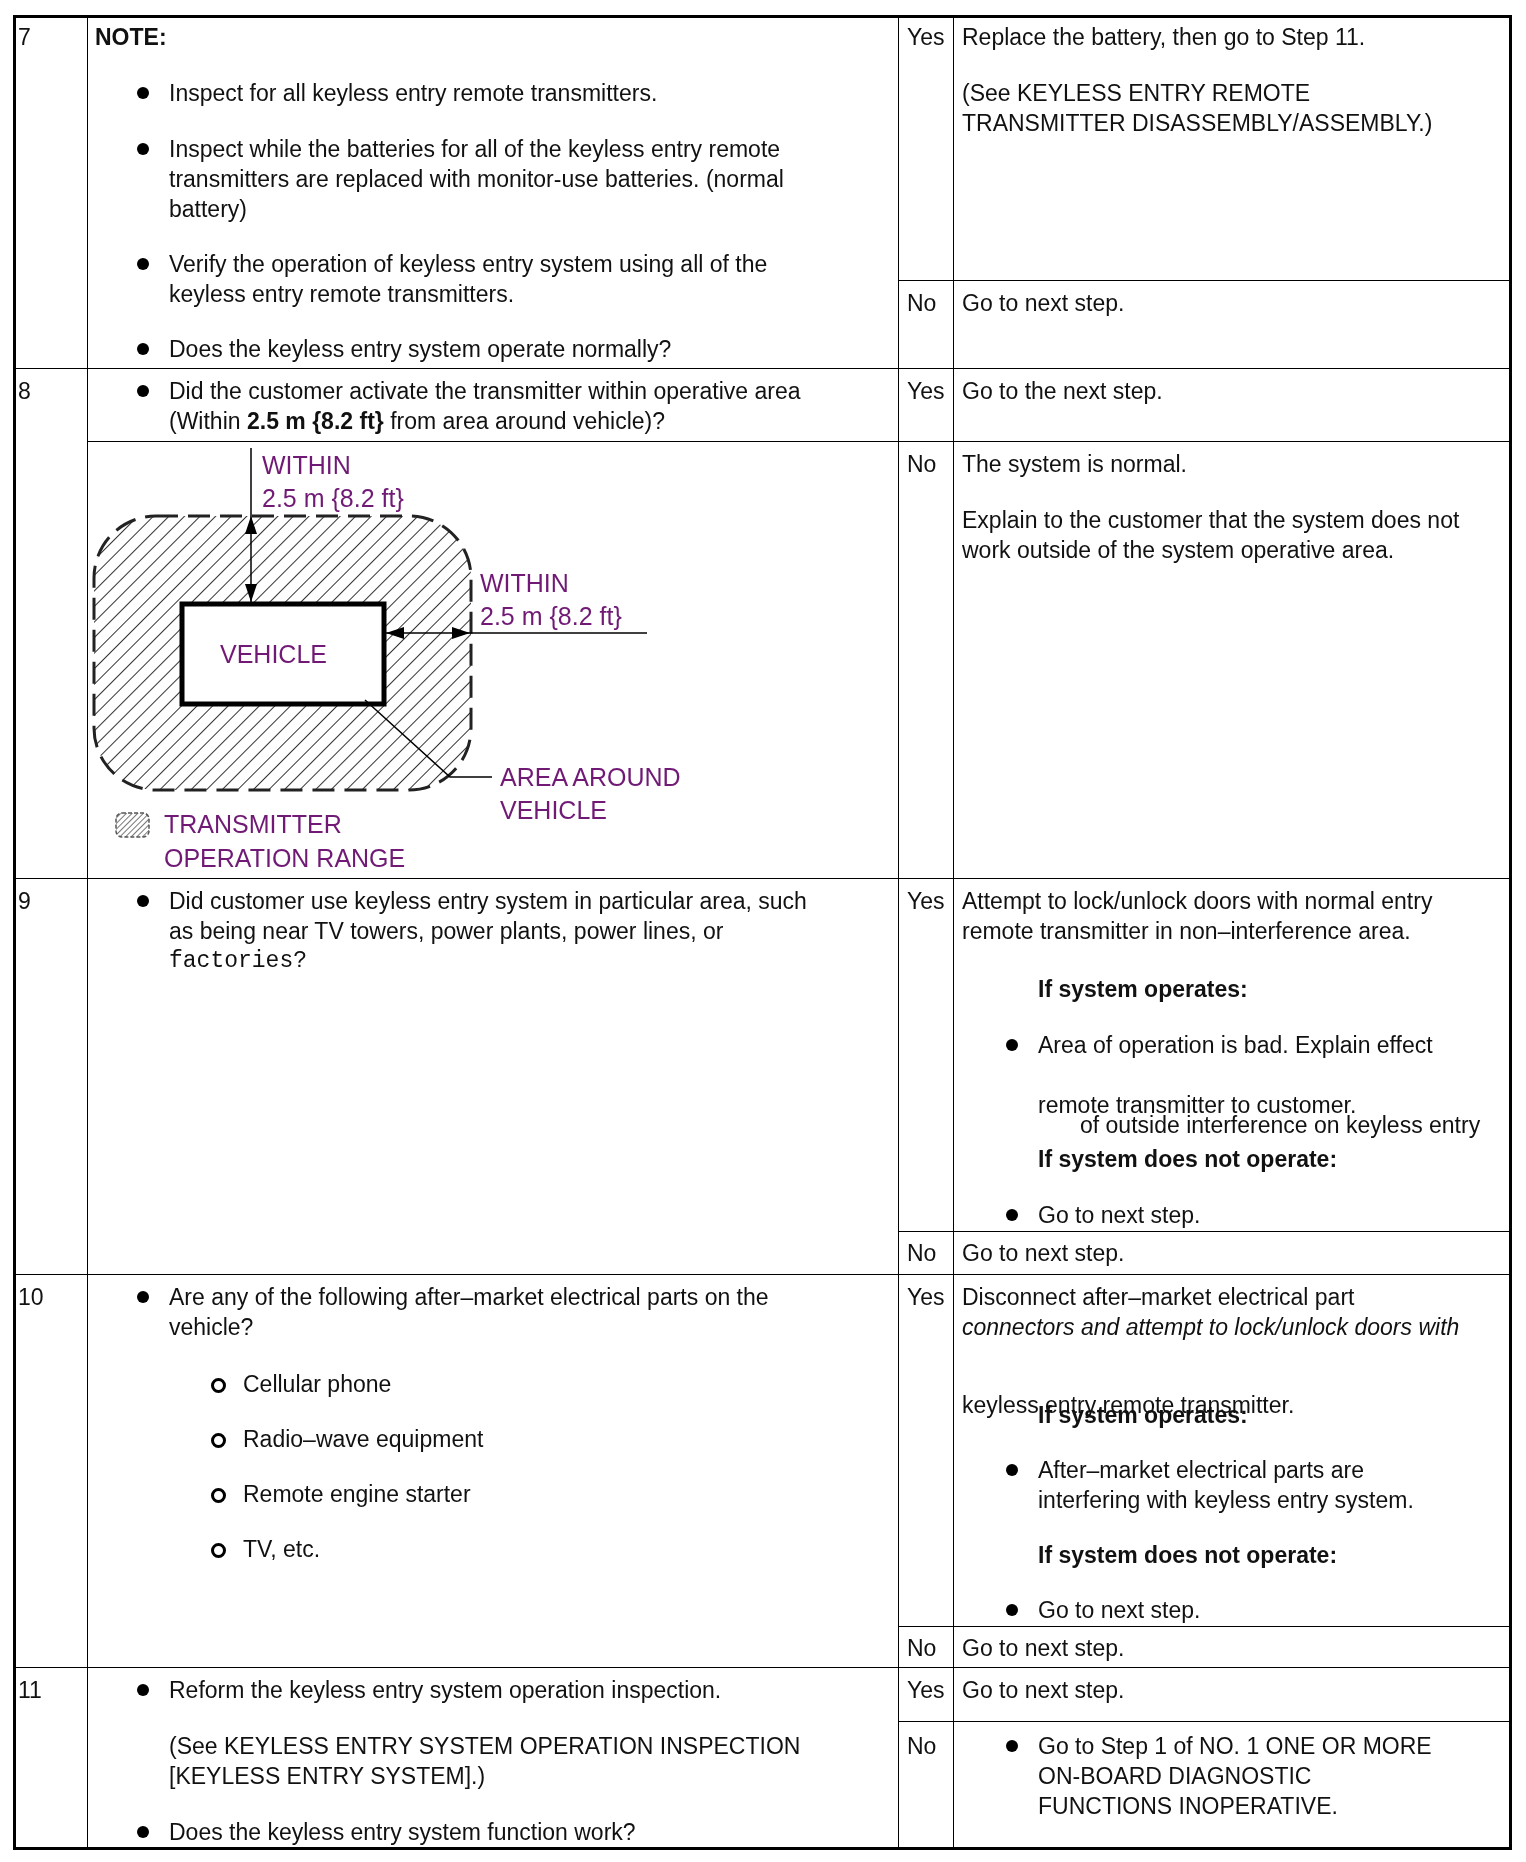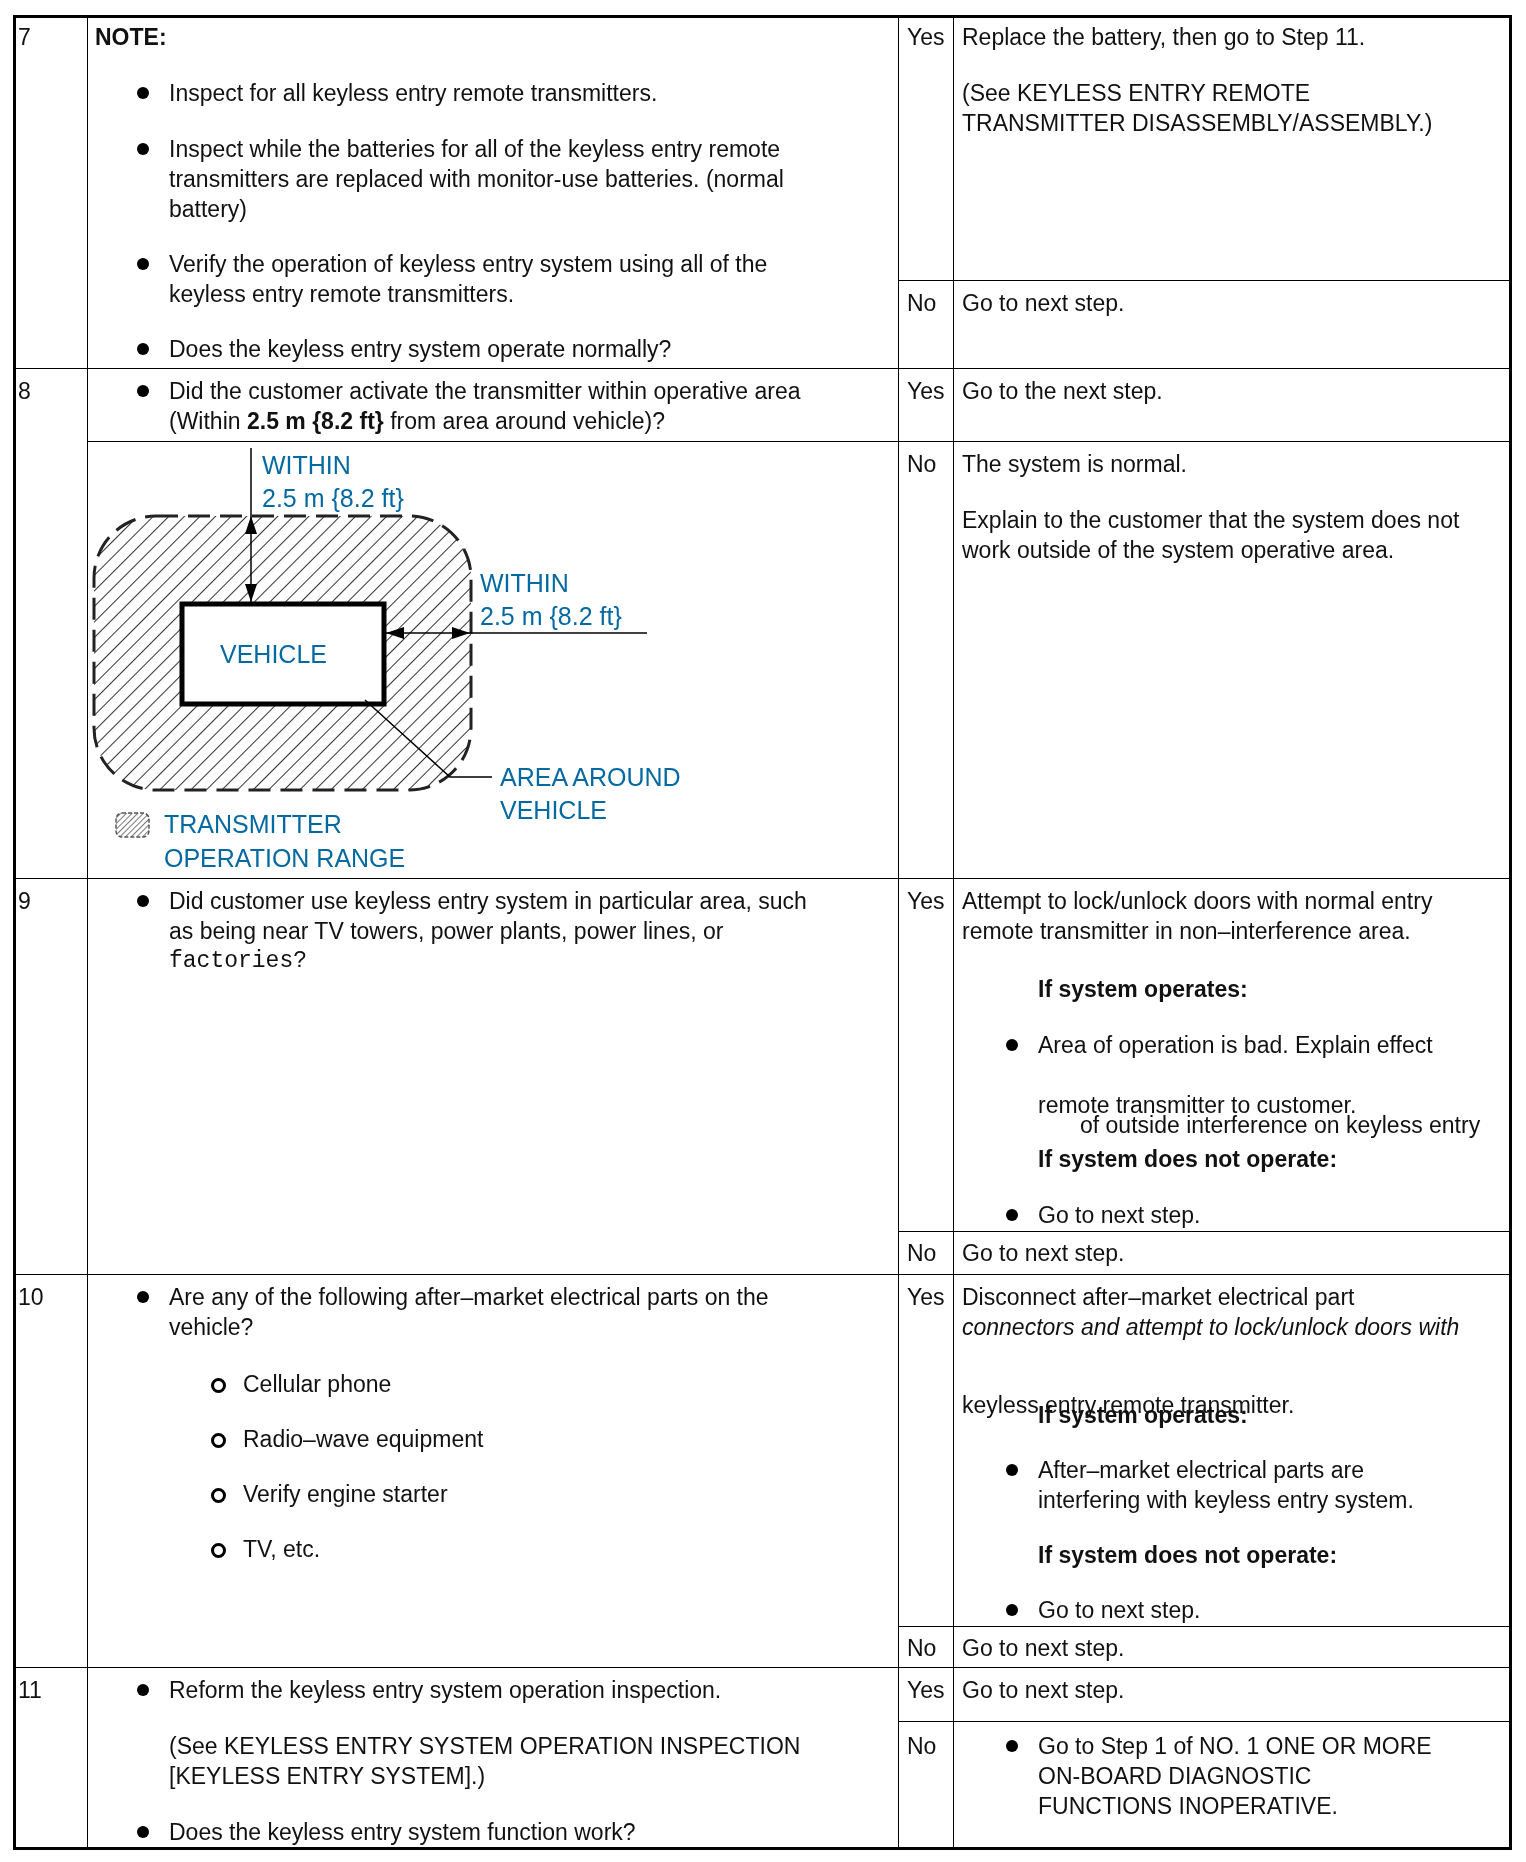--- a/index.html
+++ b/index.html
@@ -8,21 +8,21 @@
   .page { position: absolute; left: 0; top: 0; width: 1526px; height: 1862px; }
   .frame { position: absolute; left: 13px; top: 15px; width: 1499px; height: 1835px;
            border: 3px solid #000; box-sizing: border-box; }
   .vline, .hline { position: absolute; background: #000; }
   .vline { width: 1px; }
   .hline { height: 1px; }
   .t { position: absolute; font-size: 23px; line-height: 30px; white-space: nowrap; }
   .b { font-weight: bold; }
   .bullet { position: absolute; width: 12px; height: 12px; border-radius: 50%; background: #000; }
   .ring { position: absolute; width: 9px; height: 9px; border-radius: 50%; border: 3px solid #000; box-sizing: content-box; }
-  .diag-text { position: absolute; font-size: 25px; line-height: 32px; white-space: nowrap; color: #0369a1; }
+  .diag-text { position: absolute; font-size: 25px; line-height: 32px; white-space: nowrap; color: #701a75; }
   svg { position: absolute; left: 0; top: 0; }
 </style>
 </head>
 <body>
 
 <div class="page">
 
   <div class="frame"></div>
 
   <div class="vline" style="left:87px; top:16px; height:1834px;"></div>
@@ -144,21 +144,21 @@
   <div class="t" style="left:18px; top:1282px;">10</div>
   <div class="bullet" style="left:137px; top:1291px;"></div>
   <div class="t" style="left:169px; top:1282px;">Are any of the following after–market electrical parts on the</div>
   <div class="t" style="left:169px; top:1312px;">vehicle?</div>
 
   <div class="ring" style="left:211px; top:1378px;"></div>
   <div class="t" style="left:243px; top:1369px;">Cellular phone</div>
   <div class="ring" style="left:211px; top:1433px;"></div>
   <div class="t" style="left:243px; top:1424px;">Radio–wave equipment</div>
   <div class="ring" style="left:211px; top:1488px;"></div>
-  <div class="t" style="left:243px; top:1479px;">Verify engine starter</div>
+  <div class="t" style="left:243px; top:1479px;">Remote engine starter</div>
   <div class="ring" style="left:211px; top:1543px;"></div>
   <div class="t" style="left:243px; top:1534px;">TV, etc.</div>
 
   <div class="t" style="left:907px; top:1282px;">Yes</div>
   <div class="t" style="left:962px; top:1282px;">Disconnect after–market electrical part</div>
   <div class="t" style="left:962px; top:1312px;font-style:italic;">connectors and attempt to lock/unlock doors with</div>
   <div class="t" style="left:962px; top:1342px;margin-top:48px;">keyless entry remote transmitter.</div>
   <div class="t b" style="left:1038px; top:1400px;">If system operates:</div>
   <div class="bullet" style="left:1006px; top:1464px;"></div>
   <div class="t" style="left:1038px; top:1455px;">After–market electrical parts are</div>

